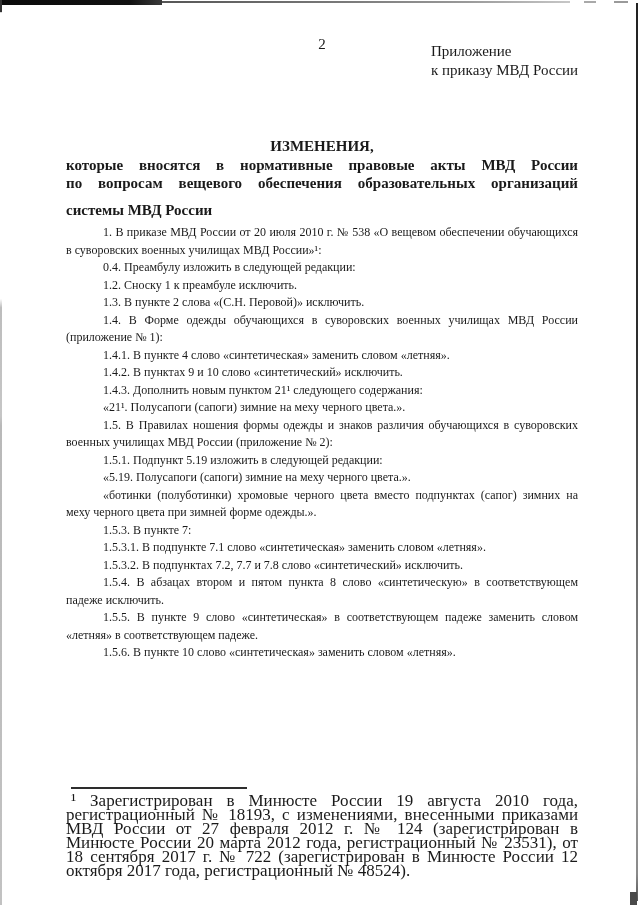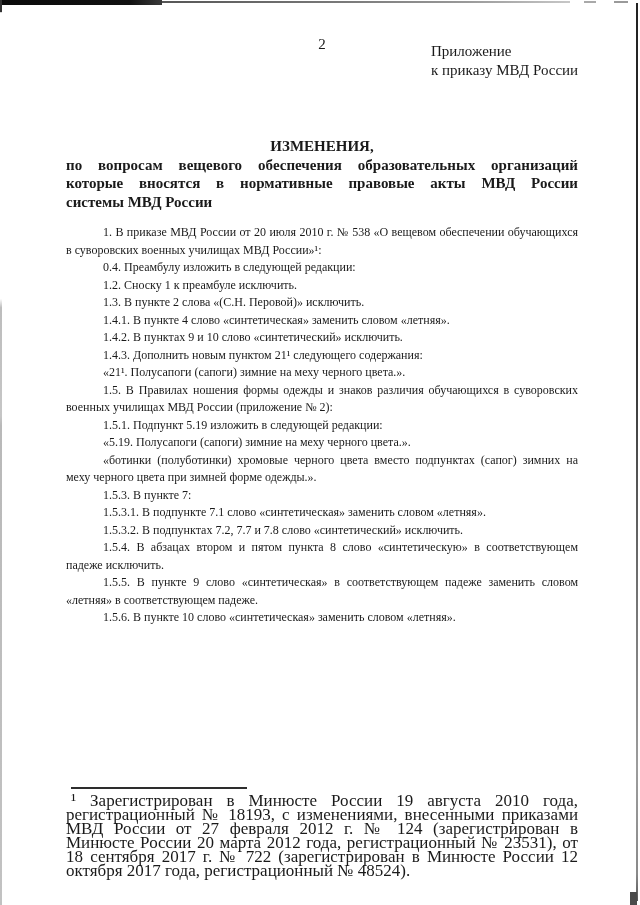--- a/index.html
+++ b/index.html
@@ -74,20 +74,21 @@
     text-align: center;
     line-height: 19px;
   }
   .subtitle-line {
     line-height: 18.4px;
     text-align: justify;
     text-align-last: justify;
   }
   .subtitle-line.last {
     text-align-last: left;
+    margin-top: 8px;
   }
   .doc-body {
     position: absolute; top: 224px; left: 66px; width: 512px;
   }
   .doc-body .para {
     margin: 0;
     font-size: 12px;
     line-height: 17.5px;
     text-align: justify;
     text-indent: 37px;
@@ -119,30 +120,31 @@
 
   <div class="page-number">2</div>
 
   <div class="appendix-block">
     <div>Приложение</div>
     <div>к приказу МВД России</div>
   </div>
 
   <div class="title-block">
     <div class="title-heading">ИЗМЕНЕНИЯ,</div>
+    <div class="subtitle-line">которые вносятся в нормативные правовые акты МВД России</div>
     <div class="subtitle-line">по вопросам вещевого обеспечения образовательных организаций</div>
-    <div class="subtitle-line">которые вносятся в нормативные правовые акты МВД России</div>
     <div class="subtitle-line last">системы МВД России</div>
   </div>
 
   <div class="doc-body">
       <p class="para">1. В приказе МВД&nbsp;России от 20 июля 2010 г. №&nbsp;538 «О вещевом обеспечении обучающихся в суворовских военных училищах МВД&nbsp;России»¹:</p>
       <p class="para">0.4. Преамбулу изложить в следующей редакции:</p>
       <p class="para">1.2. Сноску 1 к преамбуле исключить.</p>
       <p class="para">1.3. В пункте 2 слова «(С.Н. Перовой)» исключить.</p>
+      <p class="para">1.4. В Форме одежды обучающихся в суворовских военных училищах МВД&nbsp;России (приложение №&nbsp;1):</p>
       <p class="para">1.4.1. В пункте 4 слово «синтетическая» заменить словом «летняя».</p>
       <p class="para">1.4.2. В пунктах 9 и 10 слово «синтетический» исключить.</p>
       <p class="para">1.4.3. Дополнить новым пунктом 21¹ следующего содержания:</p>
       <p class="para">«21¹. Полусапоги (сапоги) зимние на меху черного цвета.».</p>
       <p class="para">1.5. В Правилах ношения формы одежды и знаков различия обучающихся в суворовских военных училищах МВД&nbsp;России (приложение №&nbsp;2):</p>
       <p class="para">1.5.1. Подпункт 5.19 изложить в следующей редакции:</p>
       <p class="para">«5.19. Полусапоги (сапоги) зимние на меху черного цвета.».</p>
       <p class="para">«ботинки (полуботинки) хромовые черного цвета вместо подпунктах (сапог) зимних на меху черного цвета при зимней форме одежды.».</p>
       <p class="para">1.5.3. В пункте 7:</p>
       <p class="para">1.5.3.1. В подпункте 7.1 слово «синтетическая» заменить словом «летняя».</p>

